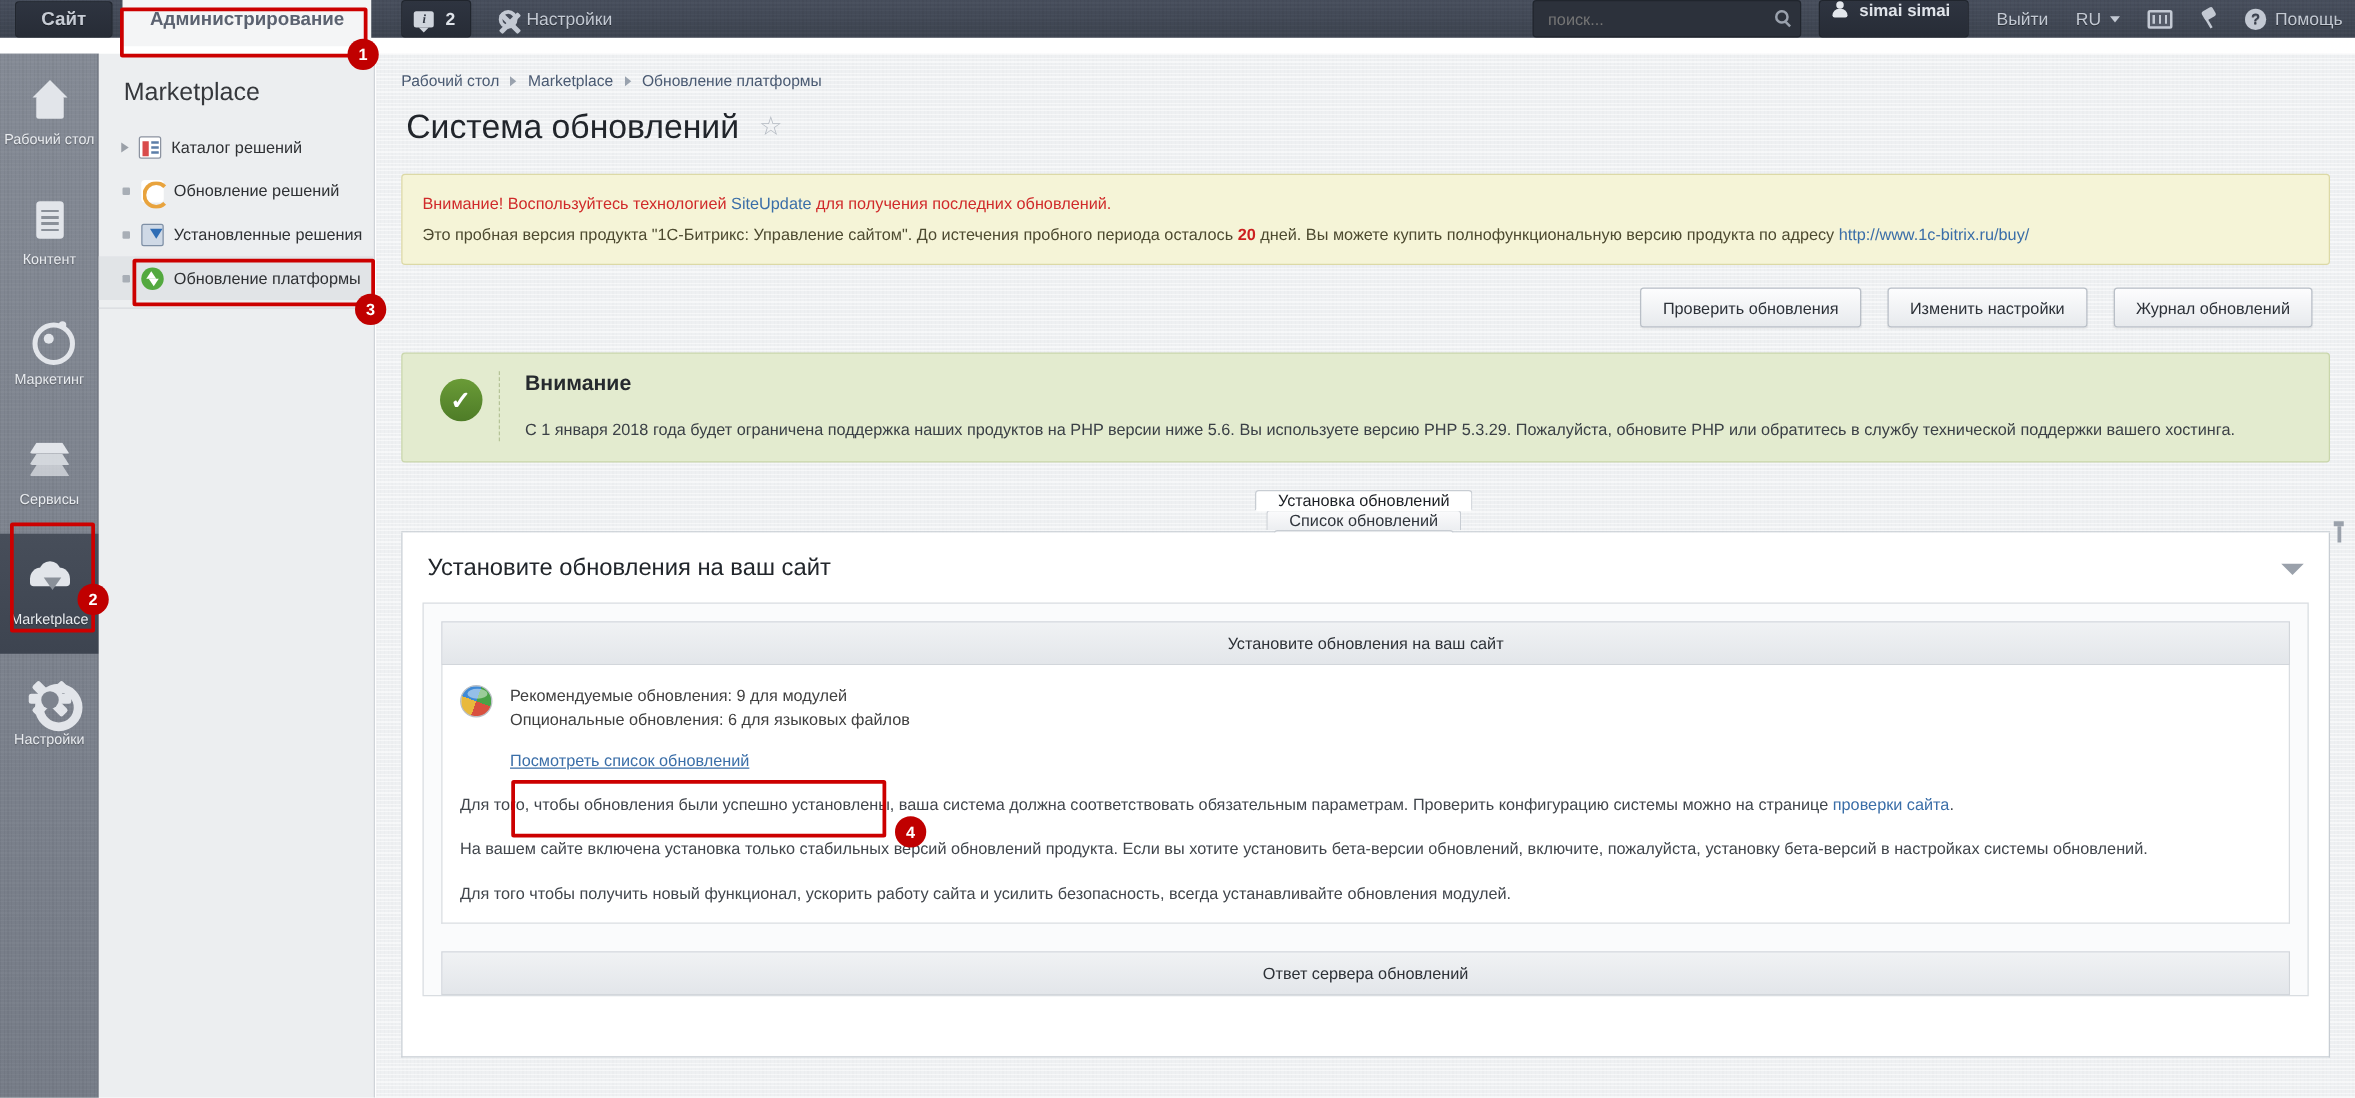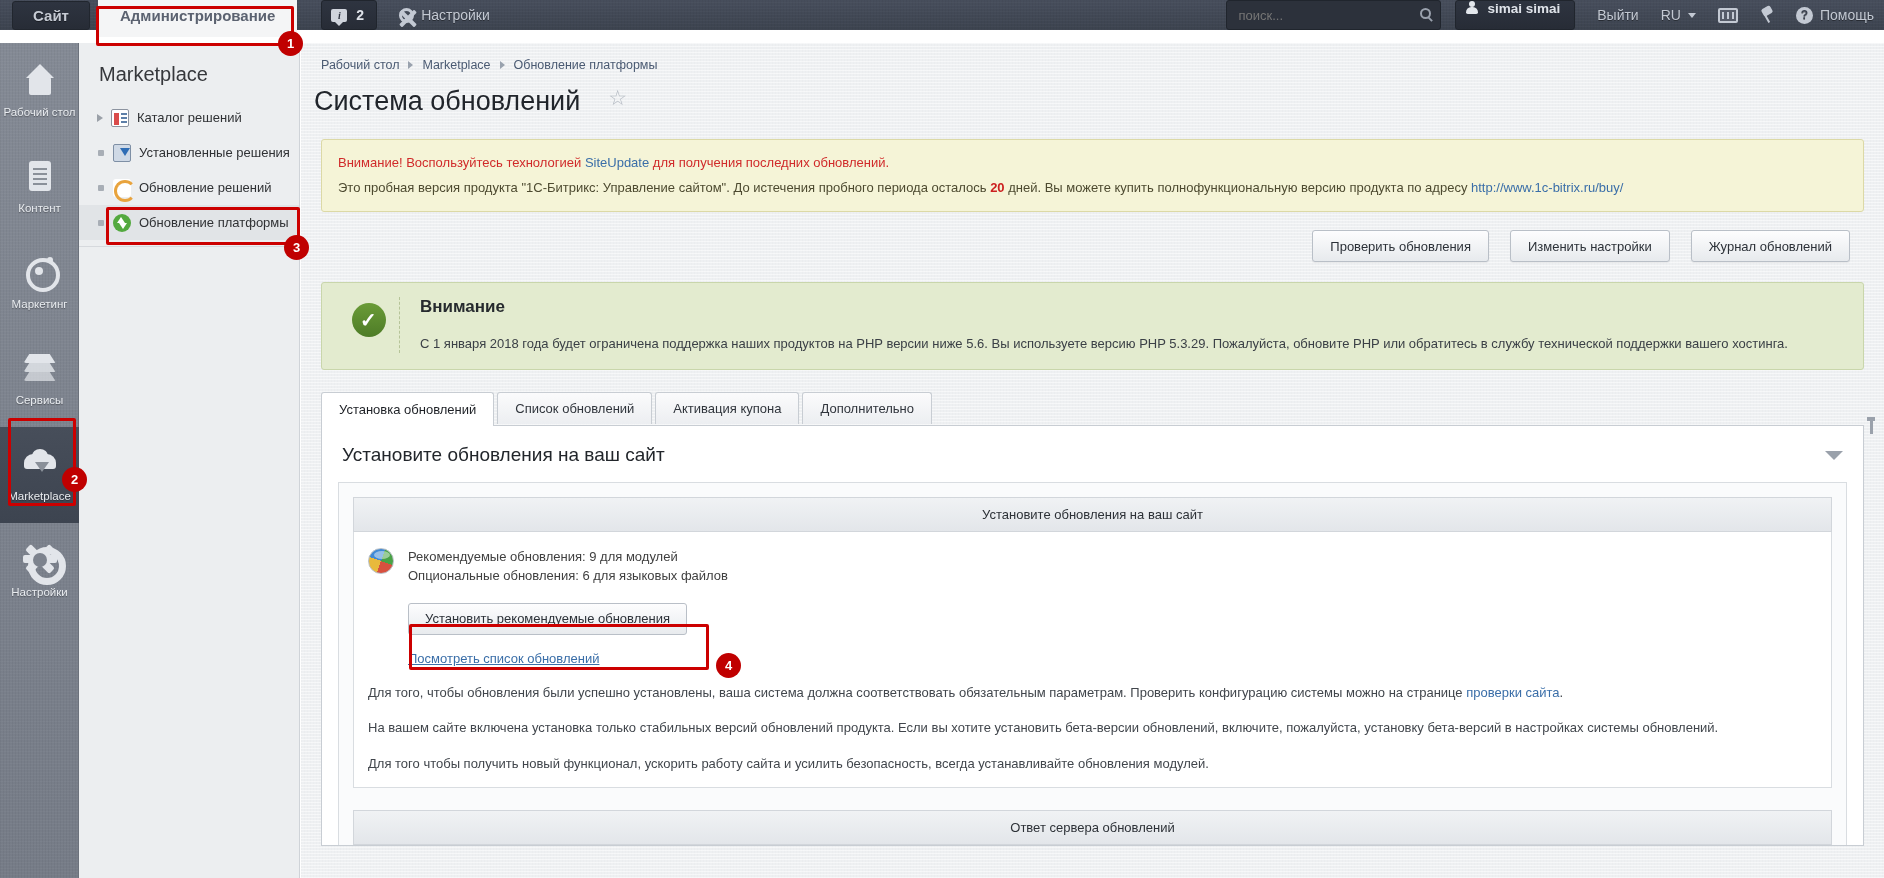--- a/index.html
+++ b/index.html
@@ -318,21 +318,21 @@
   .crumbs {
     padding: 15px 0 0 20px; display: flex; align-items: center; gap: 9px;
     font-size: 12.5px; color: #4a5a72;
   }
   .crumbs a { color: #4a5a72; text-decoration: none; cursor: pointer; }
   .cr-sep {
     width: 0; height: 0; border-top: 4px solid transparent;
     border-bottom: 4px solid transparent; border-left: 5px solid #99a2ae;
   }
   .pg-title {
-    padding: 14px 0 0 13px; display: flex; gap: 28px;
+    padding: 14px 0 0 24px; display: flex; align-items: center; gap: 16px;
   }
   .pg-title h1 {
     margin: 0; font-size: 27px; font-weight: normal; color: #21252b;
   }
   .star { font-size: 21px; color: #b4bac2; cursor: pointer; }
 
   .warnbox {
     margin: 22px 20px 0 20px;
     background: #f5f4d7; border: 1px solid #dcd9a6; border-radius: 3px;
     padding: 13px 16px 14px 16px;
@@ -370,23 +370,24 @@
     width: 34px; height: 34px; border-radius: 50%;
     background: linear-gradient(180deg,#6a9b37 0%, #4e7c27 100%);
     display: flex; align-items: center; justify-content: center;
     color: #fff; font-size: 20px; font-weight: bold;
   }
   .gb-right { padding-left: 20px; }
   .gb-right .h { font-size: 17px; font-weight: bold; color: #262a2e; }
   .gb-right .t { font-size: 13px; color: #3b4046; margin-top: 18px; line-height:1.4; }
 
   .tabsrow {
-    margin: 22px 20px 0 20px; display: flex; align-items: flex-start;
+    margin: 22px 20px 0 20px; display: flex; align-items: center;
     position: relative; height: 34px;
     border-bottom: 1px solid #c8cdd3;
+    flex-direction: column;
   }
   .tab {
     height: 32px; padding: 0 17px;
     background: linear-gradient(180deg,#fbfbfc 0%, #eceef1 100%);
     border: 1px solid #c8cdd3; border-bottom: none;
     border-radius: 3px 3px 0 0;
     font-size: 13px; color: #30353c; cursor: pointer;
     display: flex; align-items: center; margin-right: 3px;
   }
   .tab.active {
@@ -560,27 +561,27 @@
 <div class="menu">
   <div class="menu-title">Marketplace</div>
   <div class="menu-list">
     <div class="menu-row">
       <span class="m-arrow"></span>
       <span class="m-ic ic-catalog"></span>
       <span>Каталог решений</span>
     </div>
     <div class="menu-row">
       <span class="m-dot"></span>
+      <span class="m-ic ic-refresh"></span>
+      <span>Обновление решений</span>
+    </div>
+    <div class="menu-row">
+      <span class="m-dot"></span>
       <span class="m-ic ic-install"></span>
       <span>Установленные решения</span>
-    </div>
-    <div class="menu-row">
-      <span class="m-dot"></span>
-      <span class="m-ic ic-refresh"></span>
-      <span>Обновление решений</span>
     </div>
     <div class="menu-row sel">
       <span class="m-dot"></span>
       <span class="m-ic ic-platform"></span>
       <span>Обновление платформы</span>
     </div>
     <div class="menu-sep"></div>
   </div>
 </div>
 
@@ -641,23 +642,20 @@
 
       <div class="upd-body">
         <div class="upd-top">
           <span class="ball"></span>
           <div class="upd-lines">
             <div><span>Рекомендуемые обновления: </span><b>9</b><span> для модулей</span></div>
             <div><span>Опциональные обновления: </span><b>6</b><span> для языковых файлов</span></div>
           </div>
         </div>
 
-        <div>
-          <button class="btn-install">Установить рекомендуемые обновления</button>
-        </div>
 
         <div style="margin:14px 0 0 40px;">
           <a class="lnk">Посмотреть список обновлений</a>
         </div>
 
         <div class="para"><span>Для того, чтобы обновления были успешно установлены, ваша система должна соответствовать обязательным параметрам. Проверить конфигурацию системы можно на странице </span><a>проверки сайта</a><span>.</span></div>
 
         <div class="para">На вашем сайте включена установка только стабильных версий обновлений продукта. Если вы хотите установить бета-версии обновлений, включите, пожалуйста, установку бета-версий в настройках системы обновлений.</div>
 
         <div class="para">Для того чтобы получить новый функционал, ускорить работу сайта и усилить безопасность, всегда устанавливайте обновления модулей.</div>

